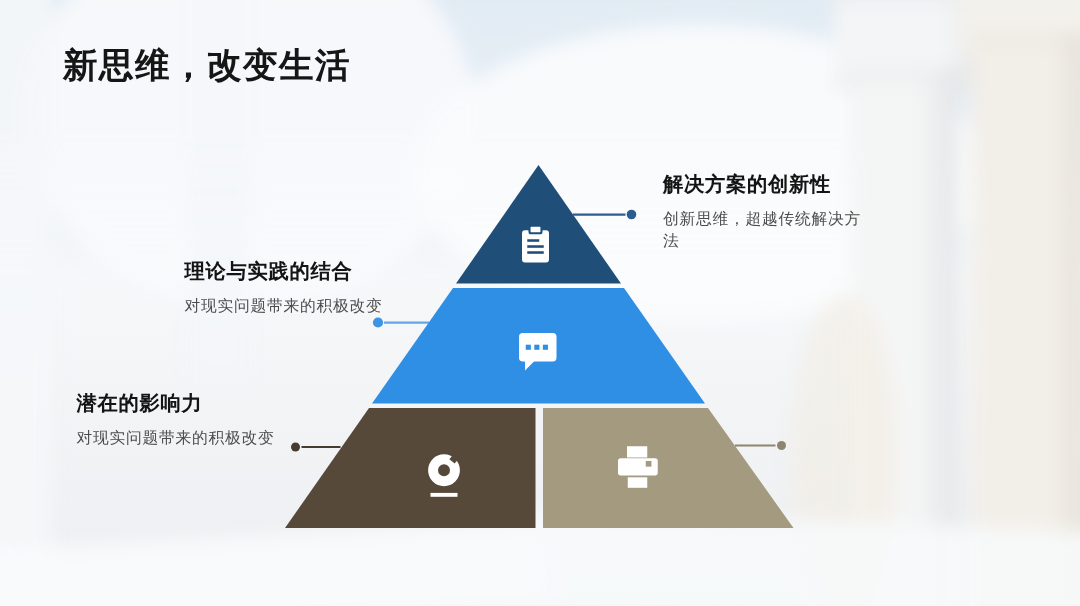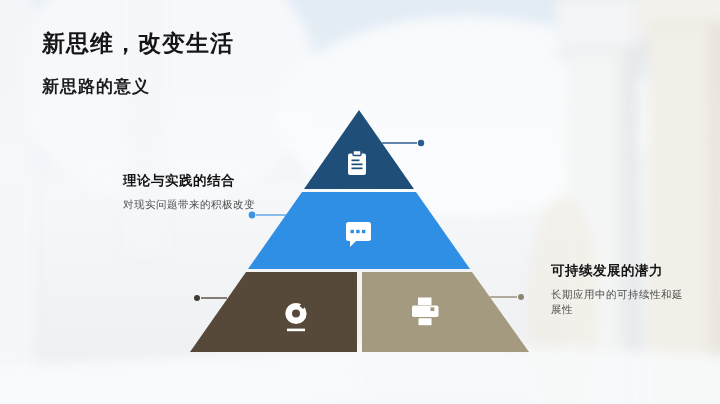--- a/index.html
+++ b/index.html
@@ -55,21 +55,20 @@
     <div class="col-r1"></div>
     <div class="cap-r2"></div>
     <div class="col-r2"></div>
     <div class="warm"></div>
     <div class="floor1"></div>
     <div class="floor2"></div>
   </div>
 
   <div class="titleblock">
     <h1>新思维，改变生活</h1>
-    <h2>新思路的意义</h2>
   </div>
 
   <svg class="diagram" viewBox="0 0 720 404">
 
     <polygon points="359,110 414,189 304,189" fill="#1f4e79"></polygon>
     <polygon points="302,192 416,192 470,269 248,269" fill="#2f8fe4"></polygon>
     <polygon points="246,272 357,272 357,352 190,352" fill="#57493a"></polygon>
     <polygon points="362,272 472,272 529,352 362,352" fill="#a49a7f"></polygon>
 
     <line x1="382" y1="143" x2="417" y2="143" stroke-width="1.5" stroke="#2c5c8f"></line>
@@ -107,25 +106,29 @@
     </g>
 
     <g>
       <rect x="418" y="297.5" width="13.5" height="7.5" fill="#ffffff"></rect>
       <rect x="412" y="305.5" width="26.5" height="11.5" rx="1.8" fill="#ffffff"></rect>
       <rect x="430.5" y="307.3" width="3.8" height="3.8" fill="#a49a7f"></rect>
       <rect x="418.5" y="318.2" width="13" height="7" fill="#ffffff"></rect>
     </g>
   </svg>
 
+  <div class="callout c1">
+    <h3>解决方案的创新性</h3>
+    <p>创新思维，超越传统解决方法</p>
+  </div>
 
   <div class="callout c2">
     <h3>理论与实践的结合</h3>
     <p>对现实问题带来的积极改变</p>
   </div>
 
+  <div class="callout c3">
+    <h3>潜在的影响力</h3>
+    <p>对现实问题带来的积极改变</p>
+  </div>
 
-  <div class="callout c4">
-    <h3>可持续发展的潜力</h3>
-    <p>长期应用中的可持续性和延展性</p>
-  </div>
 
 </div>
 
 </body></html>

